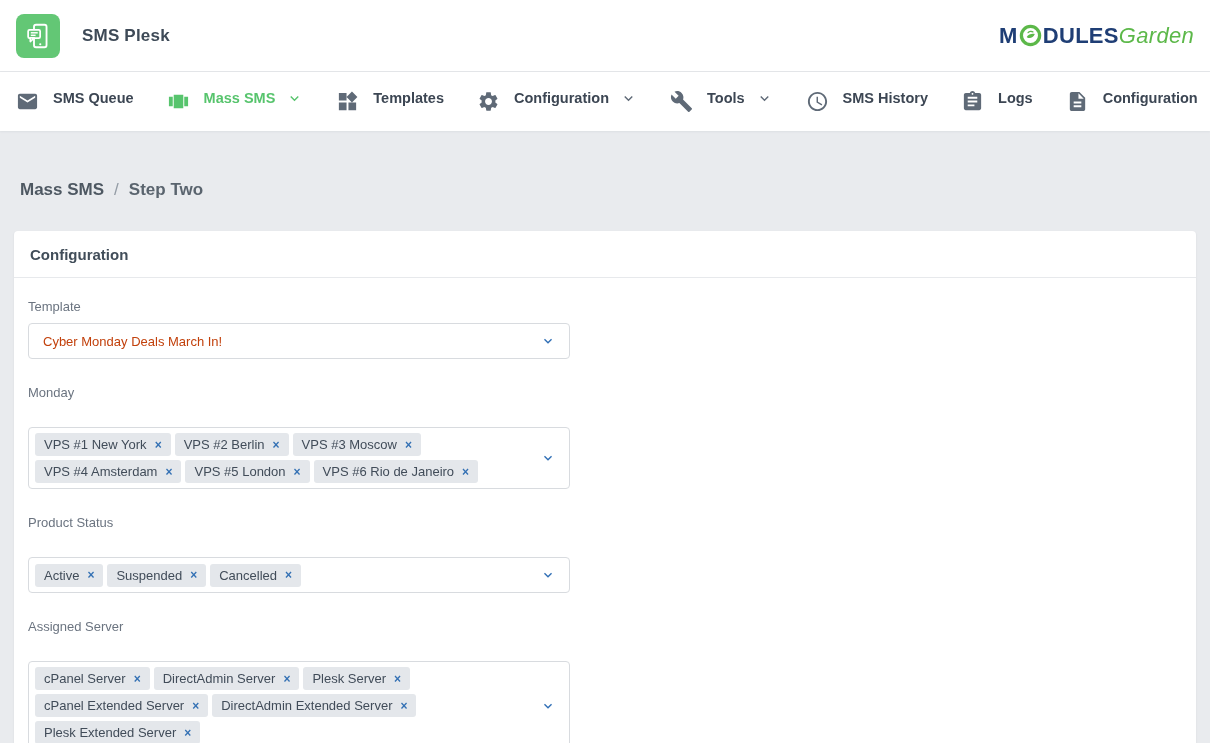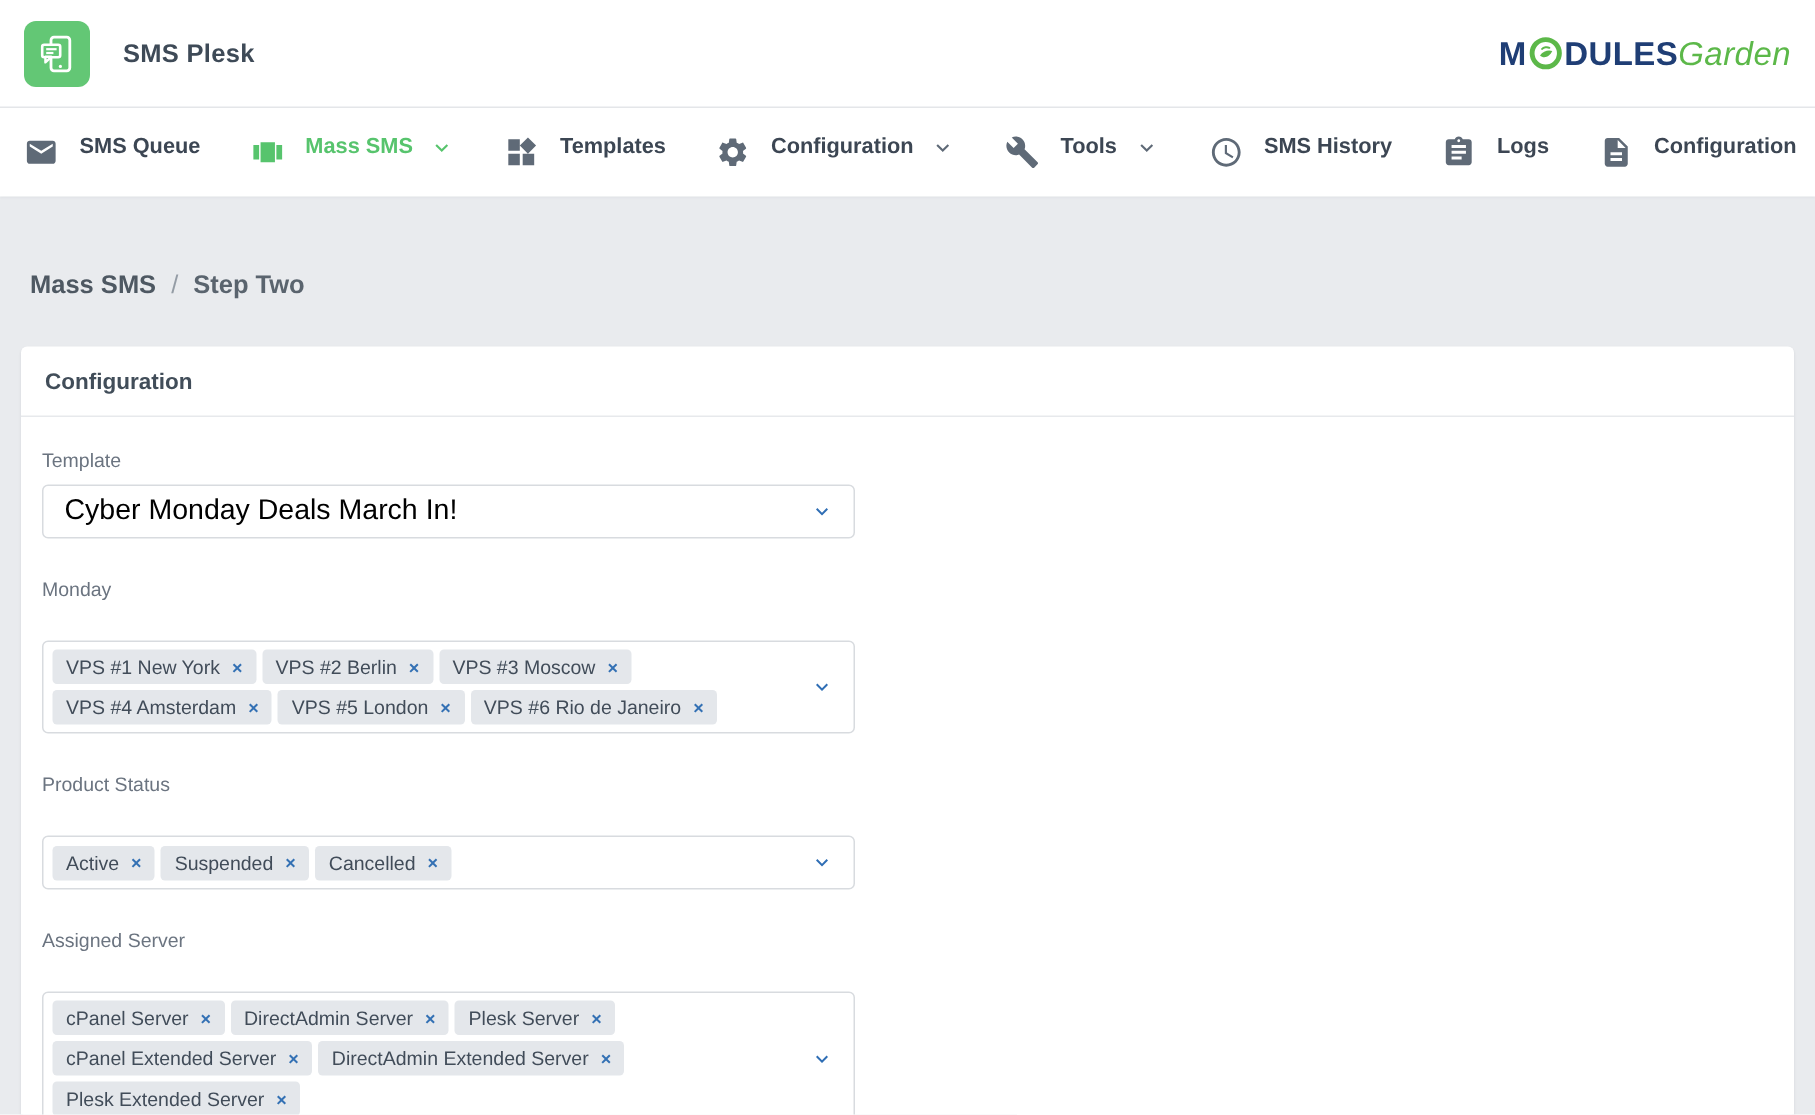--- a/index.html
+++ b/index.html
@@ -62,21 +62,21 @@
 
   .select-box {
     width:542px; border:1px solid #d8dbdf; border-radius:4px; background:#fff;
     position:relative; cursor:pointer;
   }
   .select-box .chev {
     position:absolute; right:13px; top:50%; transform:translateY(-50%);
     color:#2f6eb5; display:block;
   }
   .select-single { min-height:36px; display:flex; align-items:center; padding:0 42px 0 14px; }
-  .select-value { font-size:19px; color:#000000; }
+  .select-value { font-size:13px; color:#c2410c; }
 
   .select-tags { display:flex; flex-wrap:wrap; gap:4px; padding:5px 42px 5px 6px; min-height:36px; align-items:center;margin-top:27px; }
   .tag {
     background:#e4e7eb; border-radius:3px; padding:4px 9px;
     display:inline-flex; align-items:center; gap:8px;
     font-size:13px; color:#414c59; white-space:nowrap;
   }
   .tag .tag-x { color:#3471b4; font-size:12px; font-weight:700; cursor:pointer; line-height:1; }
 
   

